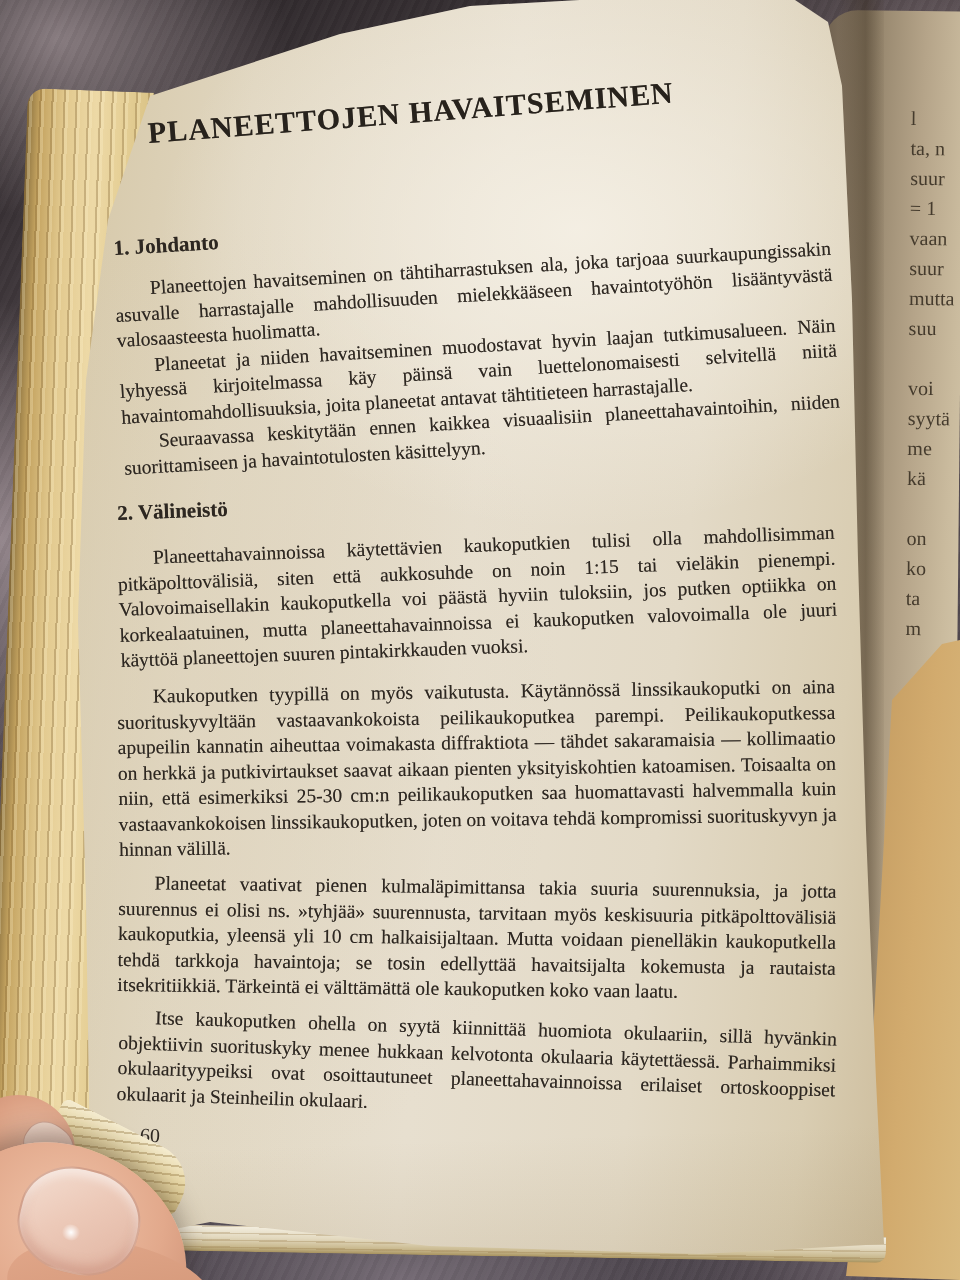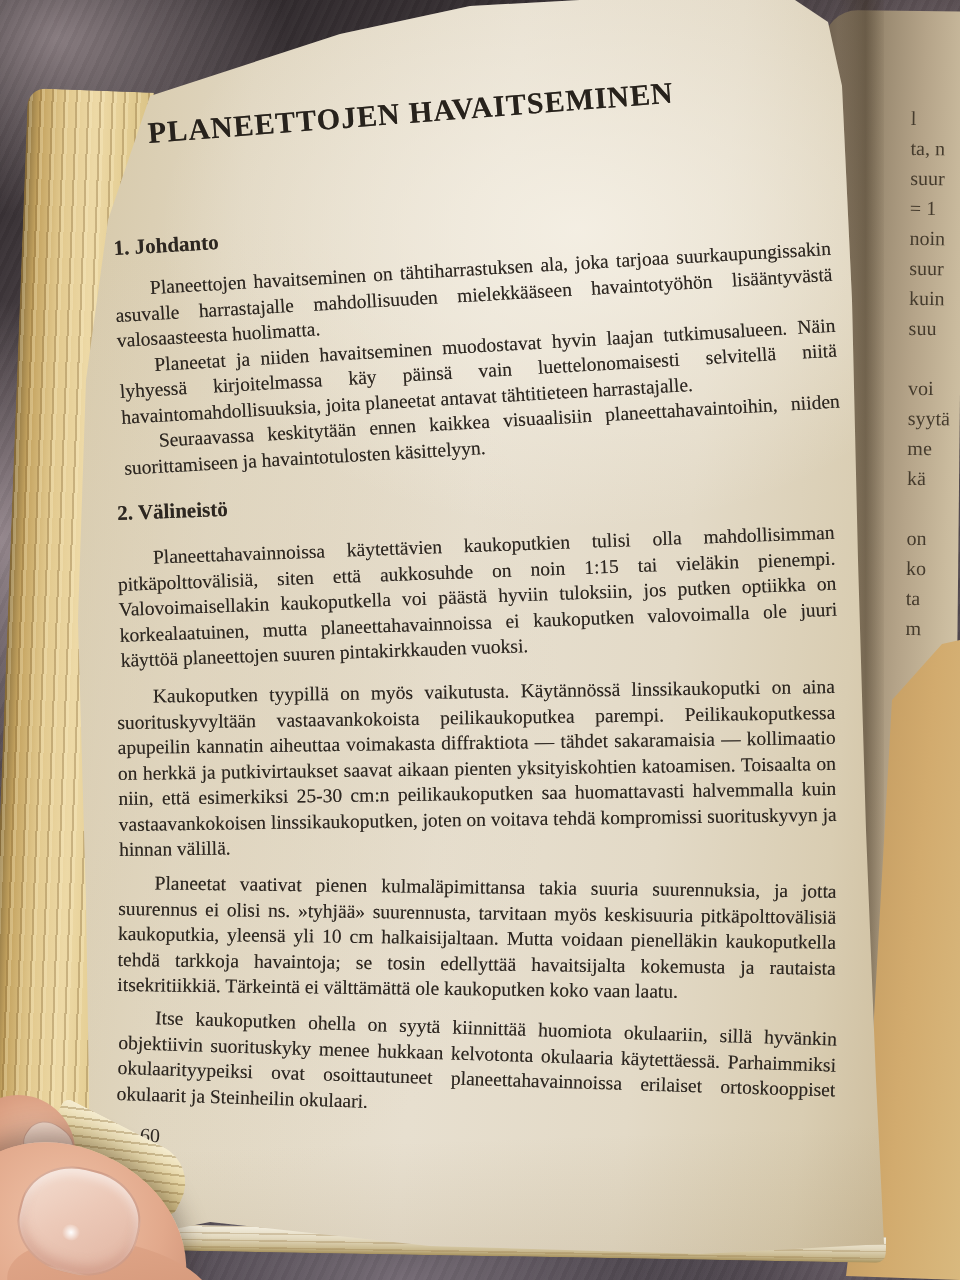--- a/index.html
+++ b/index.html
@@ -104,23 +104,23 @@
 
 <div class="canvas">
   <div class="fabric"></div>
 
   <div class="right-page">
     <div class="rp-text">
       <span class="frag">l</span>
       <span class="frag">ta, n</span>
       <span class="frag">suur</span>
       <span class="frag">= 1</span>
-      <span class="frag">noin</span>
+      <span class="frag">vaan</span>
       <span class="frag">suur</span>
-      <span class="frag">kuin</span>
+      <span class="frag">mutta</span>
       <span class="frag">suu</span>
       <span class="frag"></span>
       <span class="frag">voi</span>
       <span class="frag">syytä</span>
       <span class="frag">me</span>
       <span class="frag">kä</span>
       <span class="frag"></span>
       <span class="frag">on</span>
       <span class="frag">ko</span>
       <span class="frag">ta</span>

